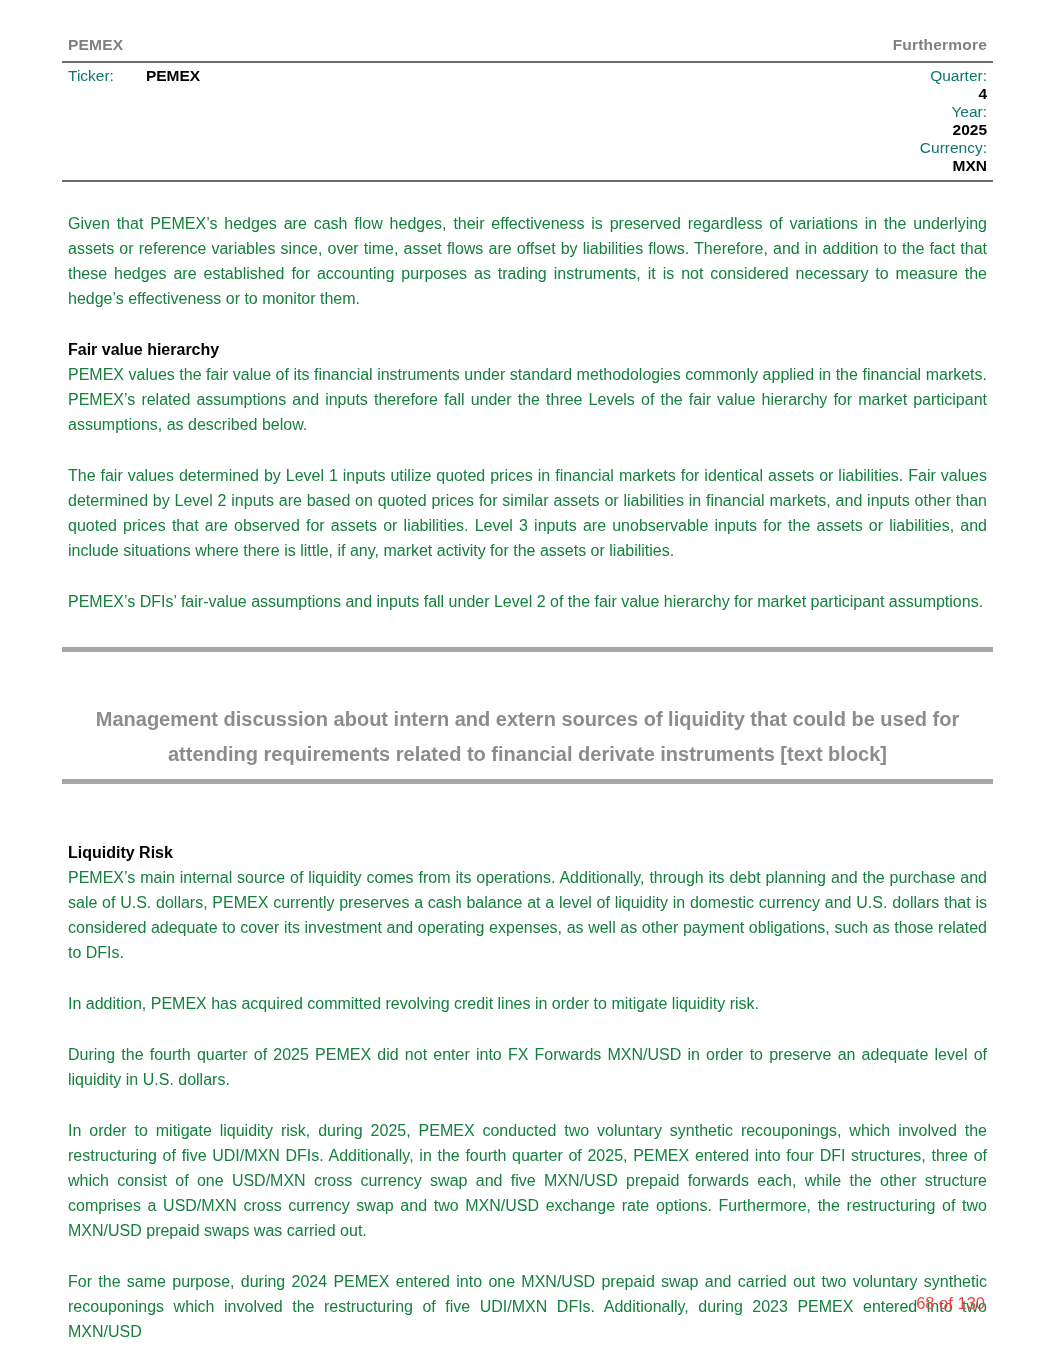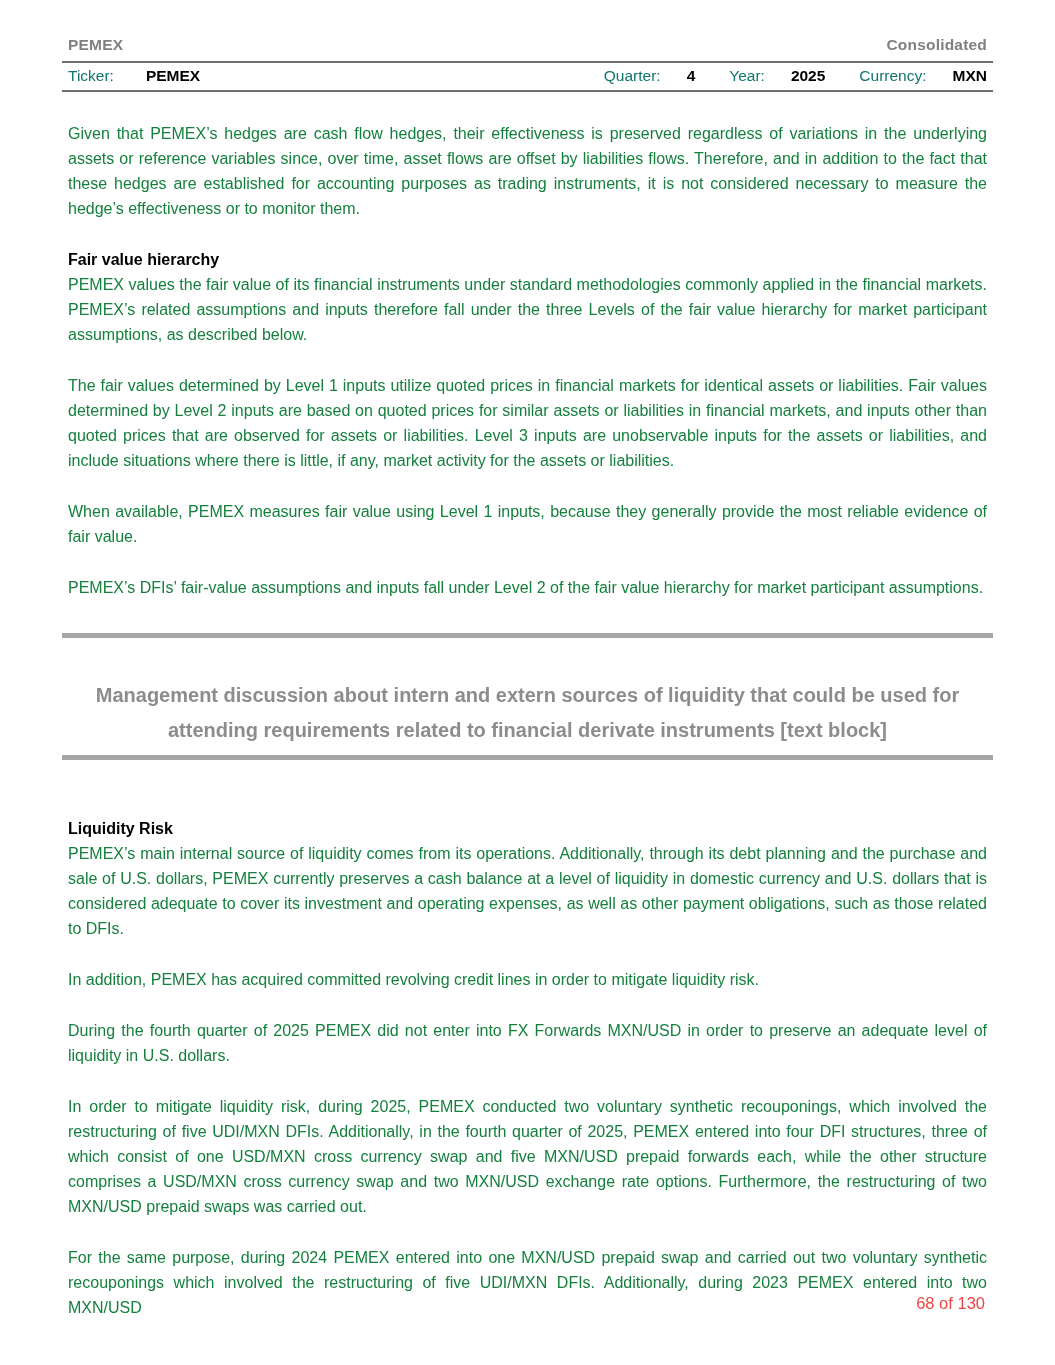--- a/index.html
+++ b/index.html
@@ -34,21 +34,21 @@
     display: flex;
     align-items: baseline;
     border-top: 2px solid #6e6e6e;
     border-bottom: 2px solid #6e6e6e;
     padding: 4px 6px 5px 6px;
     font-size: 15.5px;
   }
   .meta-label { color: #0f766e; }
   .meta-value { color: #000000; font-weight: 600; }
   .ticker-value { margin-left: 32px; }
-  .meta-right { margin-left: auto; display: flex; align-items: center; }
+  .meta-right { margin-left: auto; display: flex; align-items: flex-end; flex-direction: column; }
   .meta-right .meta-label { margin-left: 34px; }
   .meta-right .meta-value { margin-left: 26px; }
 
   
   .content { padding: 0 6px; }
   .content p {
     font-size: 16px;
     line-height: 25px;
     text-align: justify;
     margin-top: 26px;
@@ -69,63 +69,62 @@
   .banner-bar {
     height: 5px;
     background: #a6a6a6;
   }
   .banner-title {
     color: #8c8c8c;
     font-weight: bold;
     font-size: 20px;
     line-height: 35px;
     text-align: center;
-    padding: 40px 8px 7px 8px;
+    padding: 50px 8px 7px 8px;
   }
   .after-banner { margin-top: 56px !important; }
 
   
   .page-number {
     position: absolute;
     right: 70px;
     top: 1294px;
     font-size: 16.5px;
     color: #ef4444;
   }
 </style>
 </head>
 <body>
 
 <div class="page">
 
   <div class="doc-header">
     <div class="brand-row">
       <span class="brand">PEMEX</span>
-      <span class="report-type">Consolidated</span>
+      <span class="report-type">Furthermore</span>
     </div>
     <div class="meta-row">
       <span class="meta-label">Ticker:</span>
       <span class="meta-value ticker-value">PEMEX</span>
       <span class="meta-right">
         <span class="meta-label">Quarter:</span>
         <span class="meta-value">4</span>
         <span class="meta-label">Year:</span>
         <span class="meta-value">2025</span>
         <span class="meta-label">Currency:</span>
         <span class="meta-value">MXN</span>
       </span>
     </div>
   </div>
 
   <div class="content">
     <p class="content-first">Given that PEMEX’s hedges are cash flow hedges, their effectiveness is preserved regardless of variations in the underlying assets or reference variables since, over time, asset flows are offset by liabilities flows. Therefore, and in addition to the fact that these hedges are established for accounting purposes as trading instruments, it is not considered necessary to measure the hedge’s effectiveness or to monitor them.</p>
     <h3>Fair value hierarchy</h3>
     <p>PEMEX values the fair value of its financial instruments under standard methodologies commonly applied in the financial markets. PEMEX’s related assumptions and inputs therefore fall under the three Levels of the fair value hierarchy for market participant assumptions, as described below.</p>
     <p>The fair values determined by Level 1 inputs utilize quoted prices in financial markets for identical assets or liabilities.  Fair values determined by Level 2 inputs are based on quoted prices for similar assets or liabilities in financial markets, and inputs other than quoted prices that are observed for assets or liabilities.  Level 3 inputs are unobservable inputs for the assets or liabilities, and include situations where there is little, if any, market activity for the assets or liabilities.</p>
-    <p>When available, PEMEX measures fair value using Level 1 inputs, because they generally provide the most reliable evidence of fair value.</p>
     <p>PEMEX’s DFIs’ fair-value assumptions and inputs fall under Level 2 of the fair value hierarchy for market participant assumptions.</p>
   </div>
 
   <div class="banner">
     <div class="banner-bar"></div>
     <div class="banner-title">Management discussion  about intern and extern sources of liquidity that could be used for attending requirements related to financial derivate instruments [text block]</div>
     <div class="banner-bar"></div>
   </div>
 
   <div class="content">

